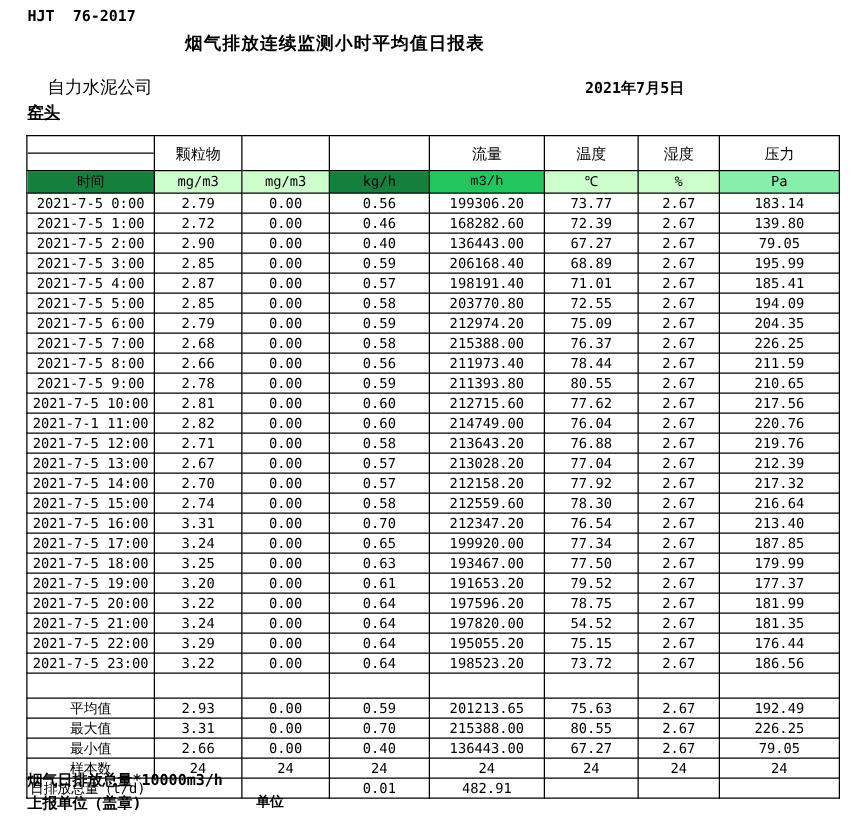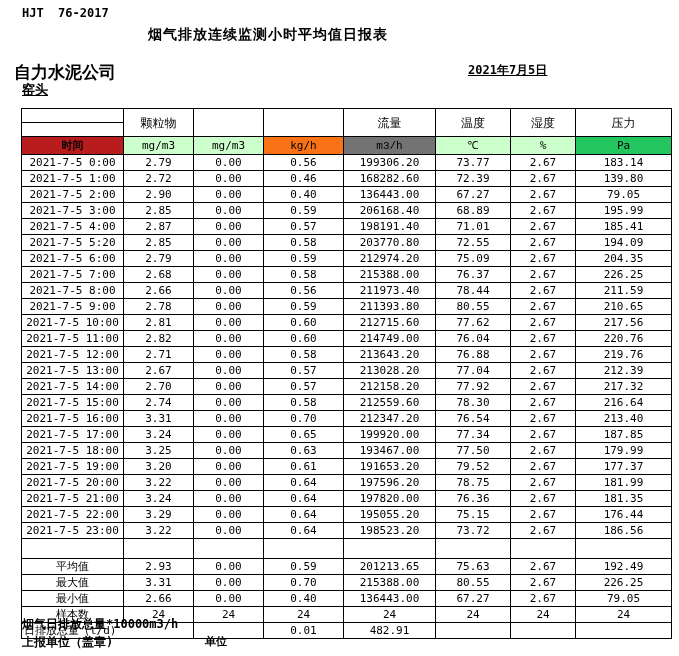--- a/index.html
+++ b/index.html
@@ -3,22 +3,22 @@
 <meta charset="utf-8">
 <style>
   html,body{margin:0;padding:0;}
   body{
     width:679px;height:656px;background:#ffffff;color:#000;
     font-family:"DejaVu Sans Mono","Liberation Mono",monospace;
     position:relative;overflow:hidden;
   }
   .standard{position:absolute;left:22px;top:6px;font-size:12px;font-weight:bold;white-space:pre;}
   .title{position:absolute;left:148px;top:26px;font-size:14px;font-weight:bold;letter-spacing:1px;}
-  .company{position:absolute;left:14px;top:61px;font-size:17px;font-weight:bold;}
-  .date{position:absolute;left:468px;top:62px;font-size:12px;font-weight:bold;text-decoration:underline;}
+  .company{position:absolute;left:38px;top:61px;font-size:14px;font-weight:normal;}
+  .date{position:absolute;left:468px;top:62px;font-size:12px;font-weight:bold;}
   .location{position:absolute;left:22px;top:81px;font-size:13px;font-weight:bold;text-decoration:underline;}
 
   table.report{
     position:absolute;left:21px;top:108px;width:650px;
     border-collapse:collapse;table-layout:fixed;font-size:11px;border-radius:25px;
   }
   table.report td{
     border:1px solid #000;text-align:center;padding:0;
     height:15px;line-height:14px;white-space:nowrap;overflow:hidden;
   }
@@ -59,28 +59,28 @@
       </td>
       <td>颗粒物</td>
       <td></td>
       <td></td>
       <td>流量</td>
       <td>温度</td>
       <td>湿度</td>
       <td>压力</td>
     </tr>
     <tr class="unit-row">
-      <td style="background: #b91c1c; font-weight: bold;">时间</td>
+      <td style="background: #15803d;">时间</td>
       <td style="background: rgb(204, 255, 204);">mg/m3</td>
       <td style="background: rgb(204, 255, 204);">mg/m3</td>
-      <td style="background: #f97316;">kg/h</td>
-      <td style="background: #737373; font-family: Liberation Mono, monospace;">m3/h</td>
+      <td style="background: #15803d;">kg/h</td>
+      <td style="background: #22c55e; font-family: Liberation Mono, monospace;">m3/h</td>
       <td style="background: rgb(204, 255, 204);">℃</td>
       <td style="background: rgb(204, 255, 204);">%</td>
-      <td style="background: #22c55e;">Pa</td>
+      <td style="background: #86efac;">Pa</td>
     </tr>
   </tbody>
   <tbody>
       <tr>
         <td>2021-7-5 0:00</td>
         <td>2.79</td>
         <td>0.00</td>
         <td>0.56</td>
         <td>199306.20</td>
         <td>73.77</td>
@@ -121,21 +121,21 @@
         <td>2021-7-5 4:00</td>
         <td>2.87</td>
         <td>0.00</td>
         <td>0.57</td>
         <td>198191.40</td>
         <td>71.01</td>
         <td>2.67</td>
         <td>185.41</td>
       </tr>
       <tr>
-        <td>2021-7-5 5:20</td>
+        <td>2021-7-5 5:00</td>
         <td>2.85</td>
         <td>0.00</td>
         <td>0.58</td>
         <td>203770.80</td>
         <td>72.55</td>
         <td>2.67</td>
         <td>194.09</td>
       </tr>
       <tr>
         <td>2021-7-5 6:00</td>
@@ -181,21 +181,21 @@
         <td>2021-7-5 10:00</td>
         <td>2.81</td>
         <td>0.00</td>
         <td>0.60</td>
         <td>212715.60</td>
         <td>77.62</td>
         <td>2.67</td>
         <td>217.56</td>
       </tr>
       <tr>
-        <td>2021-7-5 11:00</td>
+        <td>2021-7-1 11:00</td>
         <td>2.82</td>
         <td>0.00</td>
         <td>0.60</td>
         <td>214749.00</td>
         <td>76.04</td>
         <td>2.67</td>
         <td>220.76</td>
       </tr>
       <tr>
         <td>2021-7-5 12:00</td>
@@ -286,21 +286,21 @@
         <td>78.75</td>
         <td>2.67</td>
         <td>181.99</td>
       </tr>
       <tr>
         <td>2021-7-5 21:00</td>
         <td>3.24</td>
         <td>0.00</td>
         <td>0.64</td>
         <td>197820.00</td>
-        <td>76.36</td>
+        <td>54.52</td>
         <td>2.67</td>
         <td>181.35</td>
       </tr>
       <tr>
         <td>2021-7-5 22:00</td>
         <td>3.29</td>
         <td>0.00</td>
         <td>0.64</td>
         <td>195055.20</td>
         <td>75.15</td>

